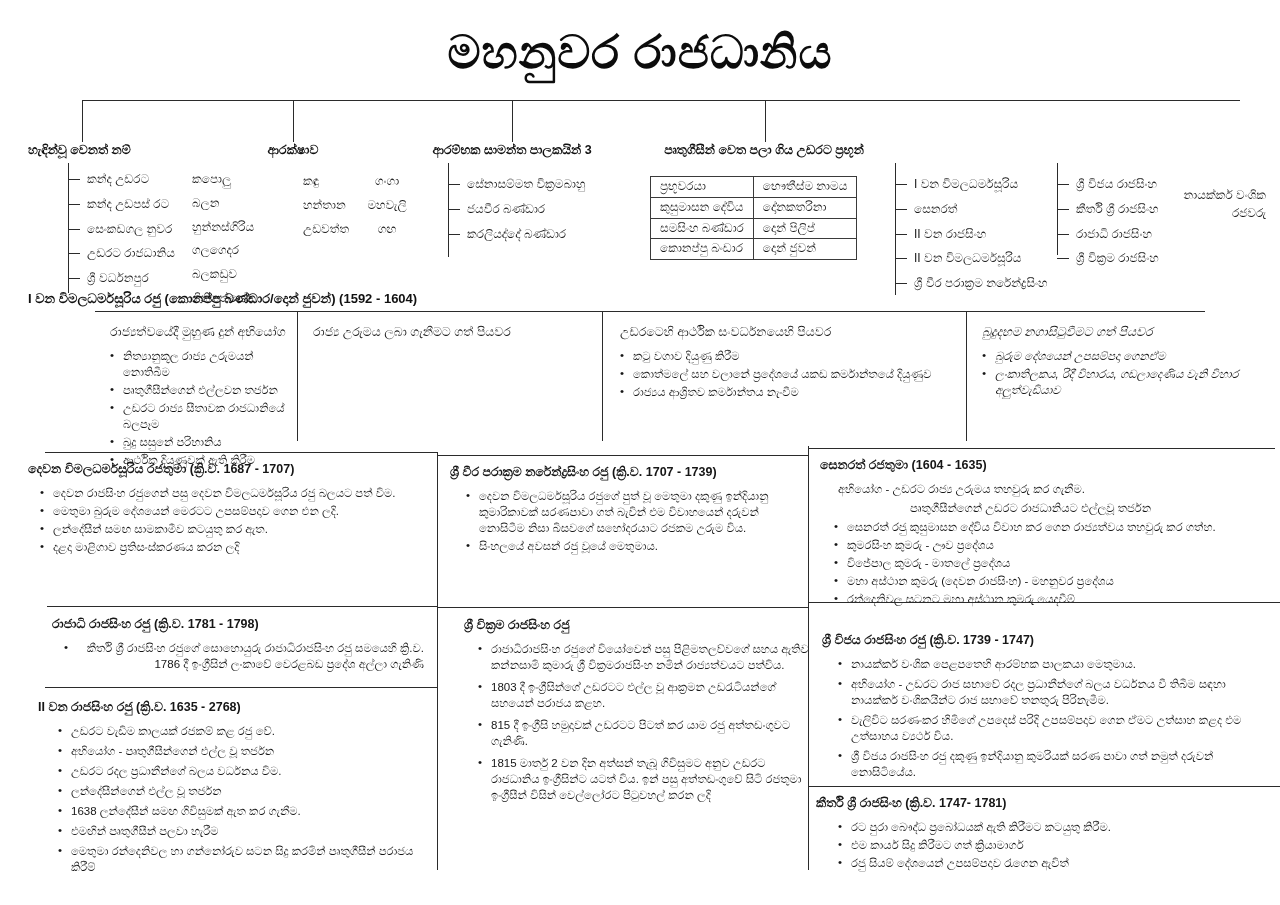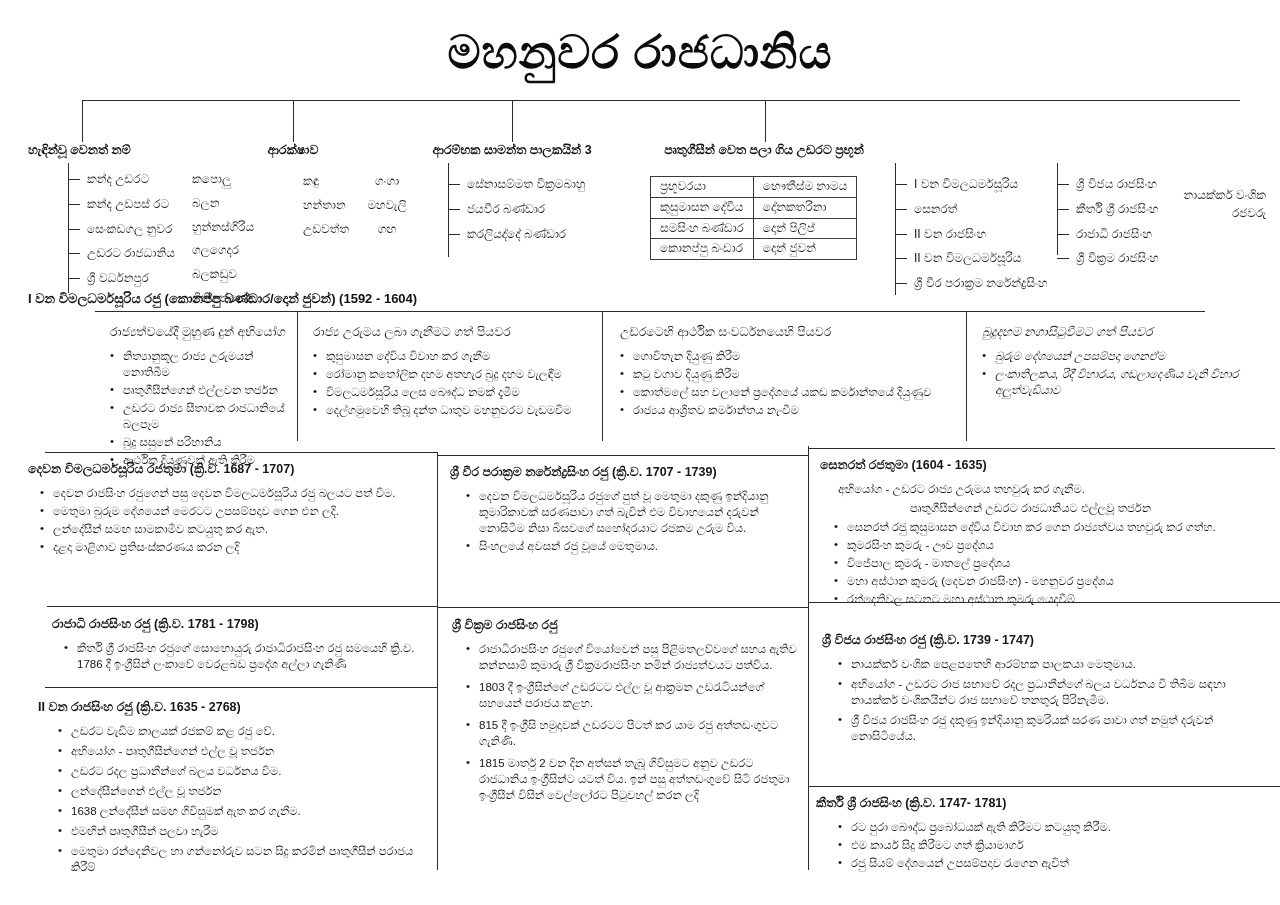--- a/index.html
+++ b/index.html
@@ -139,32 +139,25 @@
     <li>නිත්‍යානුකූල රාජ්‍ය උරුමයන් නොතිබීම</li>
     <li>පෘතුගීසීන්ගෙන් එල්ලවන තර්ජන</li>
     <li>උඩරට රාජ්‍ය සීතාවක රාජධානියේ බලපෑම</li>
     <li>බුදු සසුනේ පරිහානිය</li>
     <li>ආර්ථික දියුණුවක් ඇති කිරීම</li>
   </ul>
 </div>
 
 <div class="box" style="left:313px; top:324px; width:283px;">
   <div class="bt" style="font-weight:normal;">රාජ්‍ය උරුමය ලබා ගැනීමට ගත් පියවර</div>
-  <ul class="b tight">
-    <li>කුසුමාසන දේවිය විවාහ කර ගැනීම</li>
-    <li>රෝමානු කතෝලික දහම අතහැර බුදු දහම වැලඳීම</li>
-    <li>විමලධර්මසූරිය ලෙස බෞද්ධ නමක් දැමීම</li>
-    <li>දෙල්ගමුවෙහි තිබූ දන්ත ධාතුව මහනුවරට වැඩමවීම</li>
-  </ul>
 </div>
 
 <div class="box" style="left:620px; top:324px; width:340px;">
   <div class="bt" style="font-weight:normal;">උඩරටෙහි ආර්ථික සංවර්ධනයෙහි පියවර</div>
   <ul class="b tight">
-    <li>ගොවිතැන දියුණු කිරීම</li>
     <li>කටු වගාව දියුණු කිරීම</li>
     <li>කොත්මලේ සහ වලානේ ප්‍රදේශයේ යකඩ කර්මාන්තයේ දියුණුව</li>
     <li>රාජ්‍යය ආශ්‍රිතව කර්මාන්තය නැංවීම</li>
   </ul>
 </div>
 
 <div class="box" style="left:982px; top:324px; width:292px;font-style:italic;">
   <div class="bt" style="font-weight:normal;">බුදුදහම නගාසිටුවීමට ගත් පියවර</div>
   <ul class="b tight">
     <li>බුරුම දේශයෙන් උපසම්පදා ගෙනඒම</li>
@@ -182,21 +175,21 @@
     <li>දෙවන රාජසිංහ රජුගෙන් පසු දෙවන විමලධර්මසූරිය රජු බලයට පත් විම.</li>
     <li>මෙතුමා බුරුම දේශයෙන් මෙරටට උපසම්පදාව ගෙන එන ලදි.</li>
     <li>ලන්දේසීන් සමඟ සාමකාමීව කටයුතු කර ඇත.</li>
     <li>දළදා මාළිගාව ප්‍රතිසංස්කරණය කරන ලදි</li>
   </ul>
 </div>
 
 <div class="hline" style="left:47px; top:606px; width:390px;"></div>
 <div class="box" style="left:52px; top:616px; width:372px;">
   <div class="bt">රාජාධි රාජසිංහ රජු (ක්‍රි.ව. 1781 - 1798)</div>
-  <ul class="b" style="padding-left:12px;">
+  <ul class="b" style="padding-left:12px;text-align:right;">
     <li>කීර්ති ශ්‍රී රාජසිංහ රජුගේ සොහොයුරු රාජාධිරාජසිංහ රජු සමයෙහි ක්‍රි.ව. 1786 දී ඉංග්‍රීසින් ලංකාවේ වෙරළබඩ ප්‍රදේශ අල්ලා ගැනිණි</li>
   </ul>
 </div>
 
 <div class="hline" style="left:45px; top:687px; width:392px;"></div>
 <div class="box" style="left:38px; top:699px; width:392px;">
   <div class="bt">II වන රාජසිංහ රජු (ක්‍රි.ව. 1635 - 2768)</div>
   <ul class="b" style="padding-left:20px;">
     <li>උඩරට වැඩිම කාලයක් රජකම් කළ රජු වේ.</li>
     <li>අභියෝග - පෘතුගීසීන්ගෙන් එල්ල වූ තර්ජන</li>
@@ -211,21 +204,21 @@
 <div class="hline" style="left:437px; top:455px; width:371px;"></div>
 <div class="box" style="left:450px; top:464px; width:348px;">
   <div class="bt">ශ්‍රී වීර පරාක්‍රම නරේන්ද්‍රසිංහ රජු (ක්‍රි.ව. 1707 - 1739)</div>
   <ul class="b" style="padding-left:16px;">
     <li style="margin-bottom:2px;">දෙවන විමලධර්මසූරිය රජුගේ පුත් වූ මෙතුමා දකුණු ඉන්දියානු කුමාරිකාවක් සරණපාවා ගත් බැවින් එම විවාහයෙන් දරුවන් නොසිටීම නිසා බිසවගේ සහෝදරයාට රජකම උරුම විය.</li>
     <li>සිංහලයේ අවසන් රජු වූයේ මෙතුමාය.</li>
   </ul>
 </div>
 
 <div class="hline" style="left:437px; top:607px; width:371px;"></div>
-<div class="box" style="left:452px; top:617px; width:345px;">
+<div class="box" style="left:464px; top:617px; width:345px;">
   <div class="bt">ශ්‍රී වික්‍රම රාජසිංහ රජු</div>
   <ul class="b" style="padding-left:14px;">
     <li style="margin-bottom:6px;">රාජාධිරාජසිංහ රජුගේ වියෝවෙන් පසු පිළිමතලව්වගේ සහය ඇතිව කන්නසාමි කුමාරු ශ්‍රී වික්‍රමරාජසිංහ නමින් රාජ්‍යත්වයට පත්විය.</li>
     <li style="margin-bottom:6px;">1803 දී ඉංග්‍රීසින්ගේ උඩරටට එල්ල වූ ආක්‍රමන උඩරැටියන්ගේ සහයෙන් පරාජය කළහ.</li>
     <li style="margin-bottom:6px;">815 දී ඉංග්‍රීසි හමුදාවක් උඩරටට පිටත් කර යාම රජු අත්තඩංගුවට ගැනිණි.</li>
     <li>1815 මාර්තු 2 වන දින අත්සන් තැබූ ගිවිසුමට අනුව උඩරට රාජධානිය ඉංග්‍රීසින්ට යටත් විය. ඉන් පසු අත්තඩංගුවේ සිටි රජතුමා ඉංග්‍රීසීන් විසින් වෙල්ලෝරට පිටුවහල් කරන ලදි</li>
   </ul>
 </div>
 
 <div class="hline" style="left:808px; top:448px; width:467px;"></div>
@@ -241,20 +234,21 @@
     <li>රන්දෙනිවල සටනට මහා අස්ථාන කුමරු යෙදවීම්</li>
   </ul>
 </div>
 
 <div class="hline" style="left:808px; top:602px; width:472px;"></div>
 <div class="box" style="left:822px; top:632px; width:452px;">
   <div class="bt">ශ්‍රී විජය රාජසිංහ රජු (ක්‍රි.ව. 1739 - 1747)</div>
   <ul class="b" style="padding-left:16px;">
     <li>නායක්කර් වංශික පෙළපතෙහි ආරම්භක පාලකයා මෙතුමාය.</li>
     <li>අභියෝග - උඩරට රාජ සභාවේ රදල ප්‍රධානීන්ගේ බලය වර්ධනය වී තිබීම සඳහා නායක්කර් වංශිකයින්ට රාජ සභාවේ තනතුරු පිරිනැමීම.</li>
+    <li>වැලිවිට සරණංකර හිමිගේ උපදෙස් පරිදි උපසම්පදාව ගෙන ඒමට උත්සාහ කළද එම උත්සාහය ව්‍යර්ථ විය.</li>
     <li>ශ්‍රී විජය රාජසිංහ රජු දකුණු ඉන්දියානු කුමරියක් සරණ පාවා ගත් නමුත් දරුවන් නොසිටියේය.</li>
   </ul>
 </div>
 
 <div class="hline" style="left:808px; top:786px; width:472px;"></div>
 <div class="box" style="left:816px; top:795px; width:452px;">
   <div class="bt">කීර්ති ශ්‍රී රාජසිංහ (ක්‍රි.ව. 1747- 1781)</div>
   <ul class="b tight" style="padding-left:22px;">
     <li>රට පුරා බෞද්ධ ප්‍රබෝධයක් ඇති කිරීමට කටයුතු කිරීම.</li>
     <li>එම කාර්ය සිදු කිරීමට ගත් ක්‍රියාමාර්ග</li>

